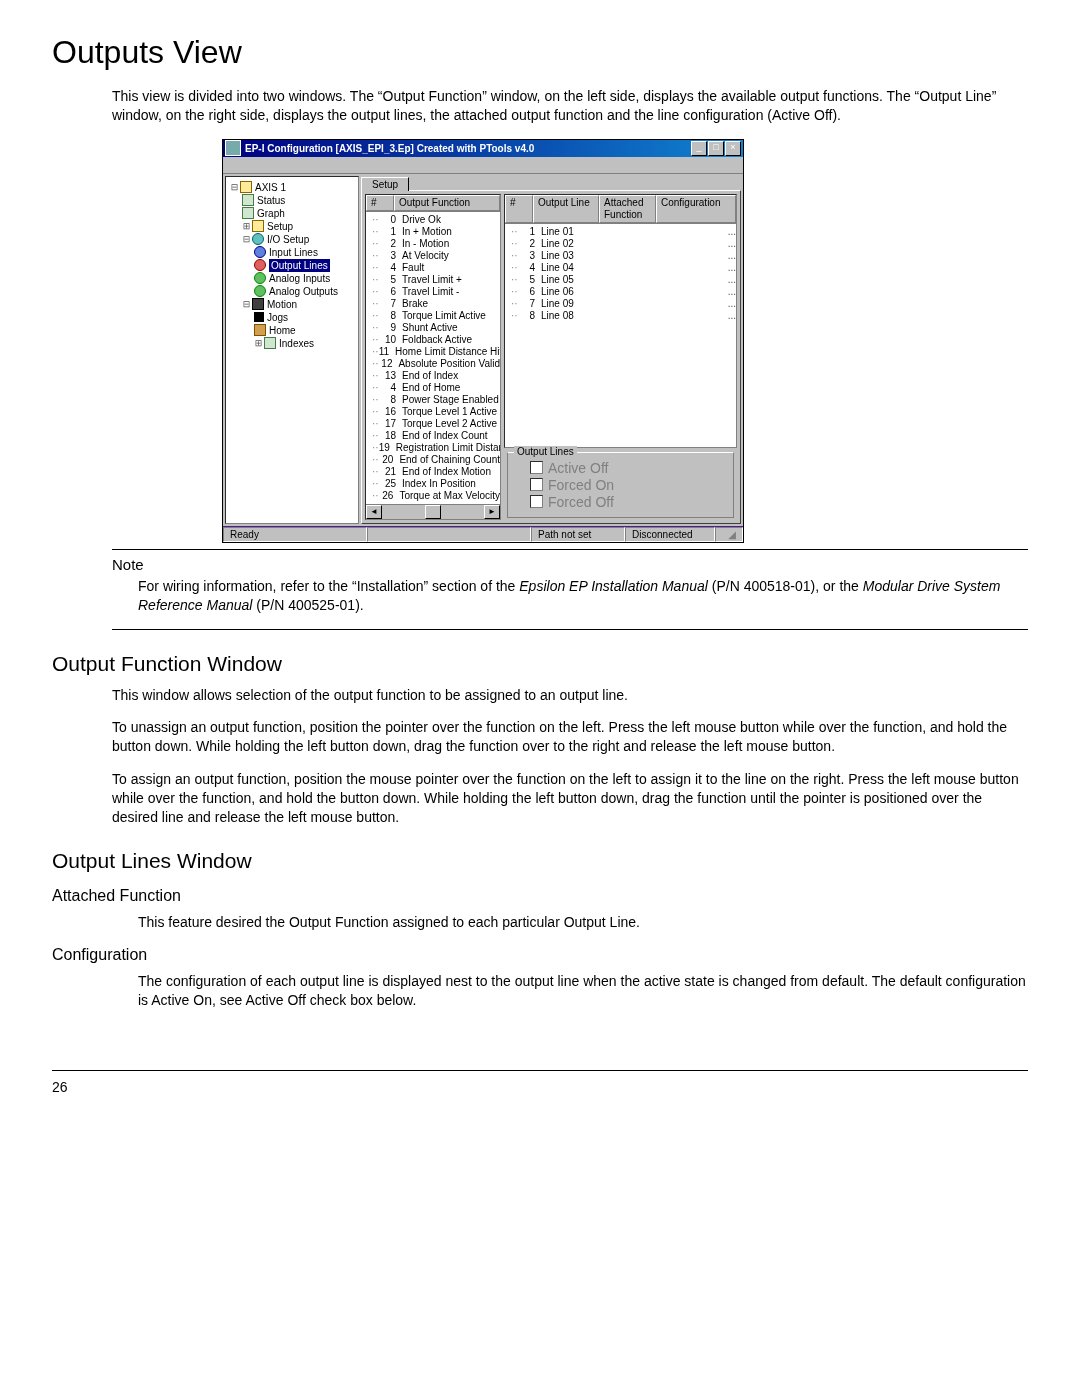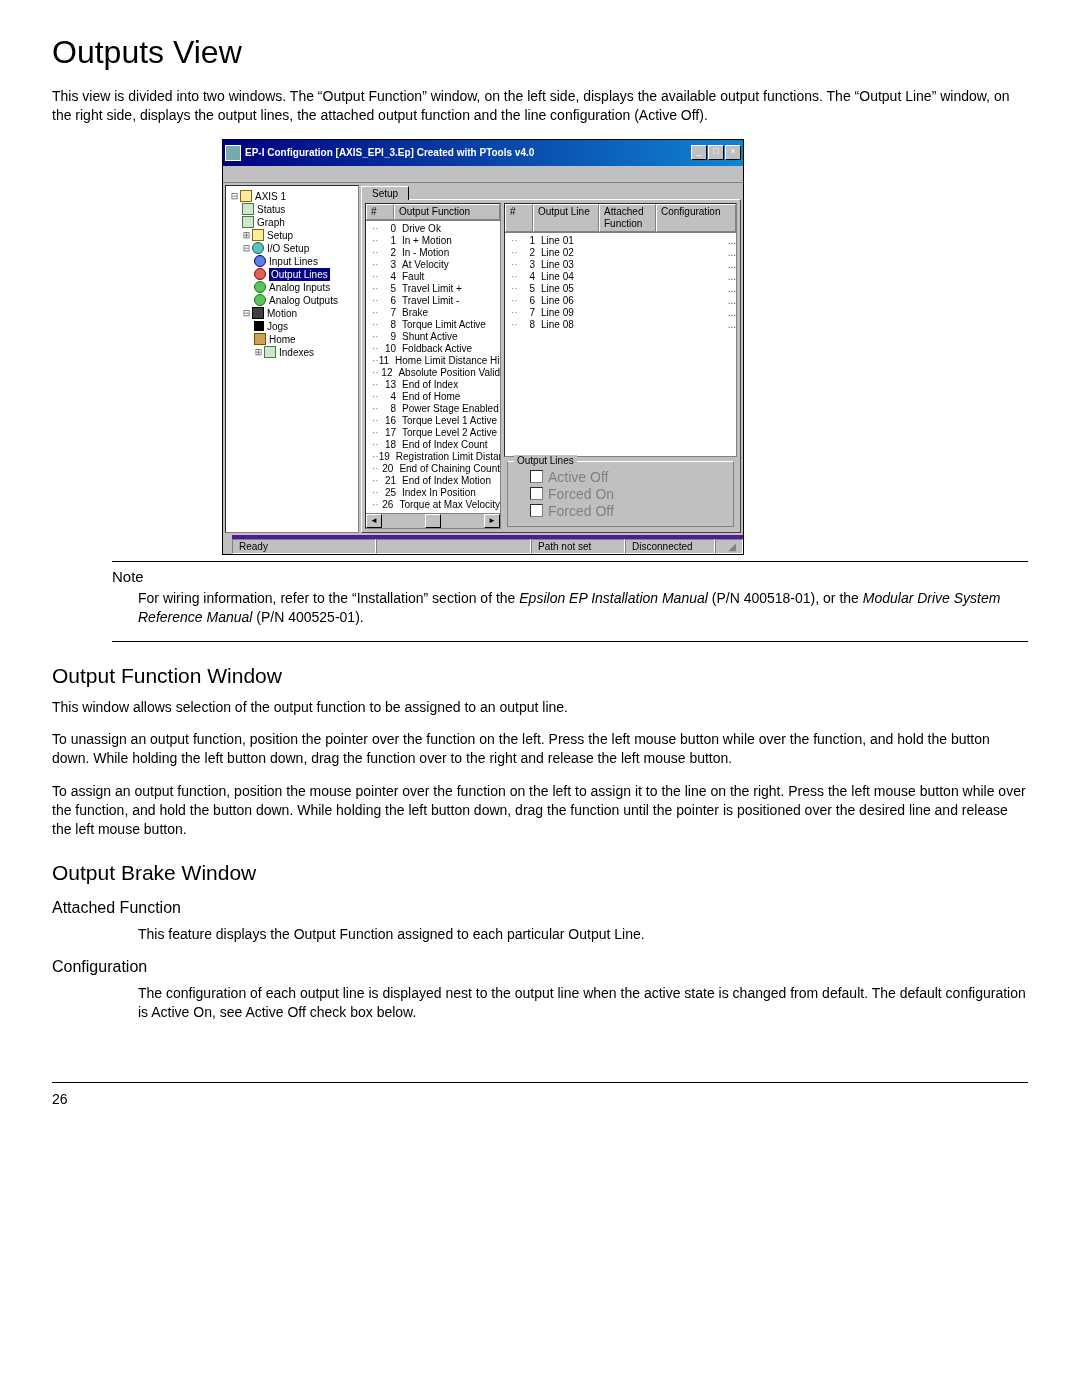--- a/index.html
+++ b/index.html
@@ -21,20 +21,21 @@
   h1.section-title {
     font-size: 32px;
     font-weight: normal;
     margin: 0 0 16px 0;
   }
   .body-text {
     margin: 0 0 14px 0;
     line-height: 1.35;
   }
   .indent {
+    margin-left: 60px;
   }
   .indent2 {
     margin-left: 86px;
   }
   h2.subsection {
     font-size: 21px;
     font-weight: normal;
     margin: 22px 0 10px 0;
   }
   h3.subsub {
@@ -75,21 +76,21 @@
     background: #c0c0c0;
     border: 1px solid #000;
     display: flex;
     flex-direction: column;
     font-family: "MS Sans Serif", Tahoma, Arial, sans-serif;
     font-size: 10px;
   }
   .titlebar {
     background: linear-gradient(to right, #000080, #1084d0);
     color: #fff;
-    height: 26px;
+    height: 17px;
     display: flex;
     align-items: center;
     padding: 0 2px;
   }
   .titlebar .icon { width: 14px; height: 14px; background: #7aa; margin-right: 4px; border: 1px solid #fff; }
   .titlebar .title-text { flex: 1; font-weight: bold; font-size: 10px; }
   .win-btns { display: flex; }
   .win-btn {
     width: 14px; height: 13px;
     background: #c0c0c0;
@@ -223,24 +224,23 @@
     top: -7px; left: 6px;
     background: #c0c0c0;
     padding: 0 3px;
     font-size: 10px;
   }
   .chk-row { display: flex; align-items: center; font-size: 14px; color: #808080; margin: 1px 14px; }
   .chk { width: 11px; height: 11px; background: #fff; border: 1px inset #808080; margin-right: 5px; }
   .line-lower { display:flex; flex-direction:column; }
   .statusbar {
     display: flex;
-    border-top: 4px solid #4c1d95;
+    border-top: 1px solid #4c1d95;
     background: #c0c0c0;
     font-size: 10px;
-    margin-left: 9px;
   }
   .sb-cell {
     border: 1px solid #808080;
     border-top-color: #808080;
     border-left-color: #808080;
     border-right-color: #fff;
     border-bottom-color: #fff;
     padding: 1px 6px;
   }
   .sb-ready { flex: 0 0 130px; }
@@ -578,23 +578,23 @@
   <p class="body-text indent2">
     <span>For wiring information, refer to the “Installation” section of the </span><em>Epsilon EP Installation Manual</em><span> (P/N 400518-01), or the </span><em>Modular Drive System Reference Manual</em><span> (P/N 400525-01).</span>
   </p>
   <hr class="rule">
 
   <h2 class="subsection">Output Function Window</h2>
   <p class="body-text indent">This window allows selection of the output function to be assigned to an output line.</p>
   <p class="body-text indent">To unassign an output function, position the pointer over the function on the left. Press the left mouse button while over the function, and hold the button down. While holding the left button down, drag the function over to the right and release the left mouse button.</p>
   <p class="body-text indent">To assign an output function, position the mouse pointer over the function on the left to assign it to the line on the right. Press the left mouse button while over the function, and hold the button down. While holding the left button down, drag the function until the pointer is positioned over the desired line and release the left mouse button.</p>
 
-  <h2 class="subsection">Output Brake Window</h2>
+  <h2 class="subsection">Output Lines Window</h2>
 
   <h3 class="subsub indent">Attached Function</h3>
-  <p class="body-text indent2">This feature displays the Output Function assigned to each particular Output Line.</p>
+  <p class="body-text indent2">This feature desired the Output Function assigned to each particular Output Line.</p>
 
   <h3 class="subsub indent">Configuration</h3>
   <p class="body-text indent2">The configuration of each output line is displayed nest to the output line when the active state is changed from default. The default configuration is Active On, see Active Off check box below.</p>
 
   <hr class="footer-rule">
   <div class="pagenum">26</div>
 </div>
 
 </body></html>

